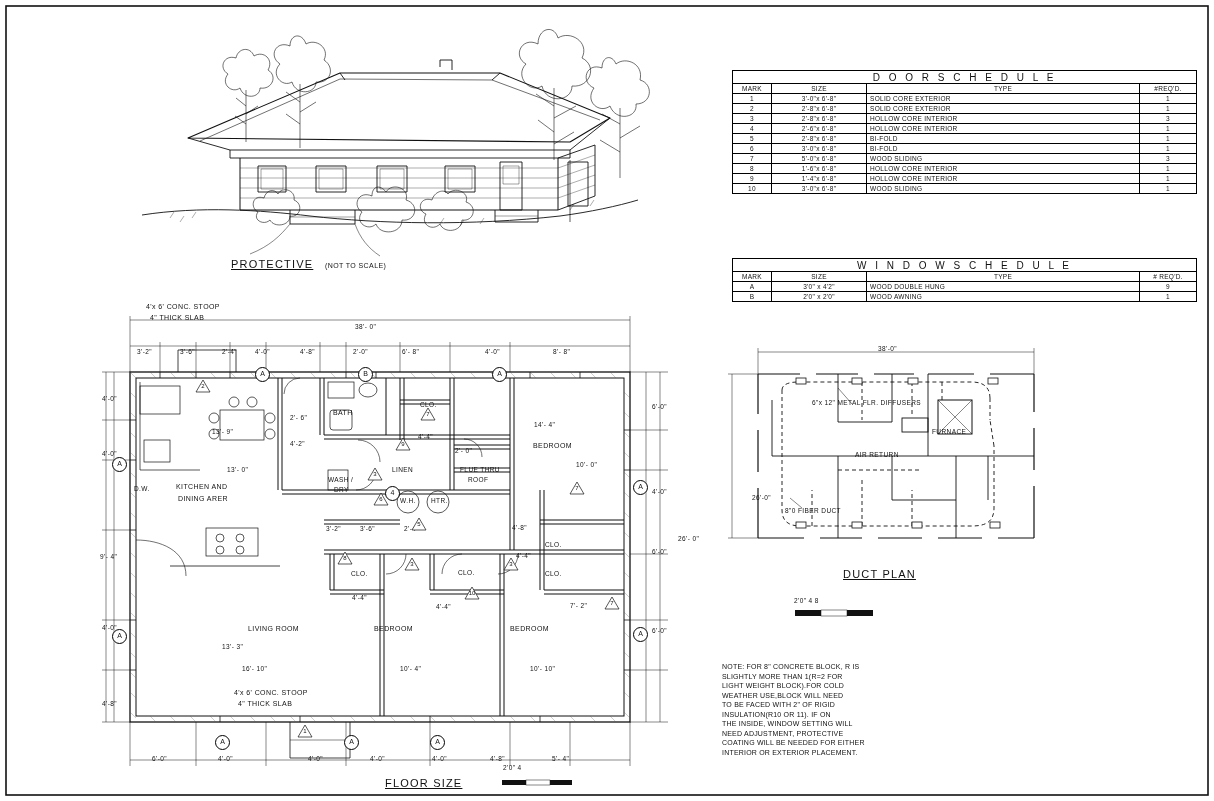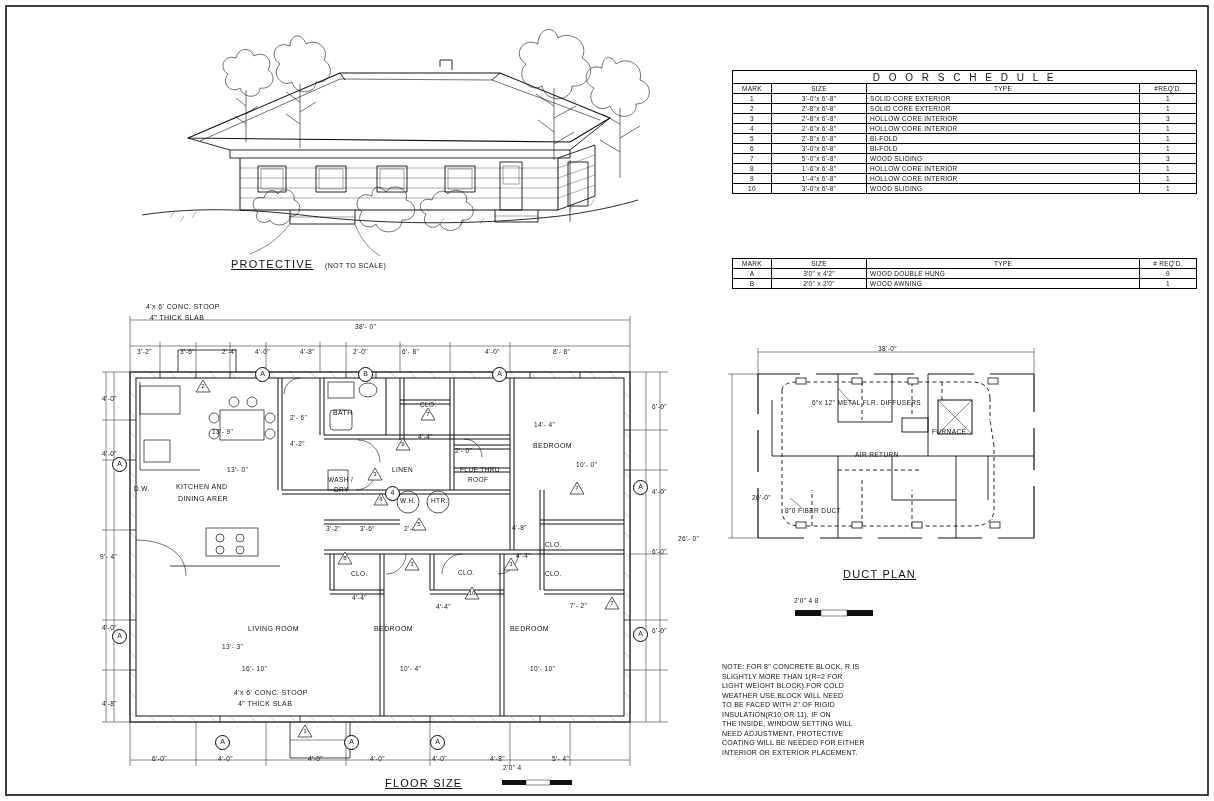--- a/index.html
+++ b/index.html
@@ -178,20 +178,23 @@
           <td>10</td>
           <td>3'-0"x 6'-8"</td>
           <td class="l">WOOD SLIDING</td>
           <td>1</td>
         </tr>
   </tbody>
     </table>
 
   <table class="sched" style="left:732px;top:258px;width:465px">
     <tbody>
+        <tr>
+          <td class="ttl" colspan="4">W I N D O W    S C H E D U L E</td>
+        </tr>
     <tr>
       <td style="width:34px">MARK</td>
       <td style="width:90px">SIZE</td>
       <td>TYPE</td>
       <td style="width:52px"># REQ'D.</td>
     </tr>
     <tr>
           <td>A</td>
           <td>3'0" x 4'2"</td>
           <td class="l">WOOD DOUBLE HUNG</td>

